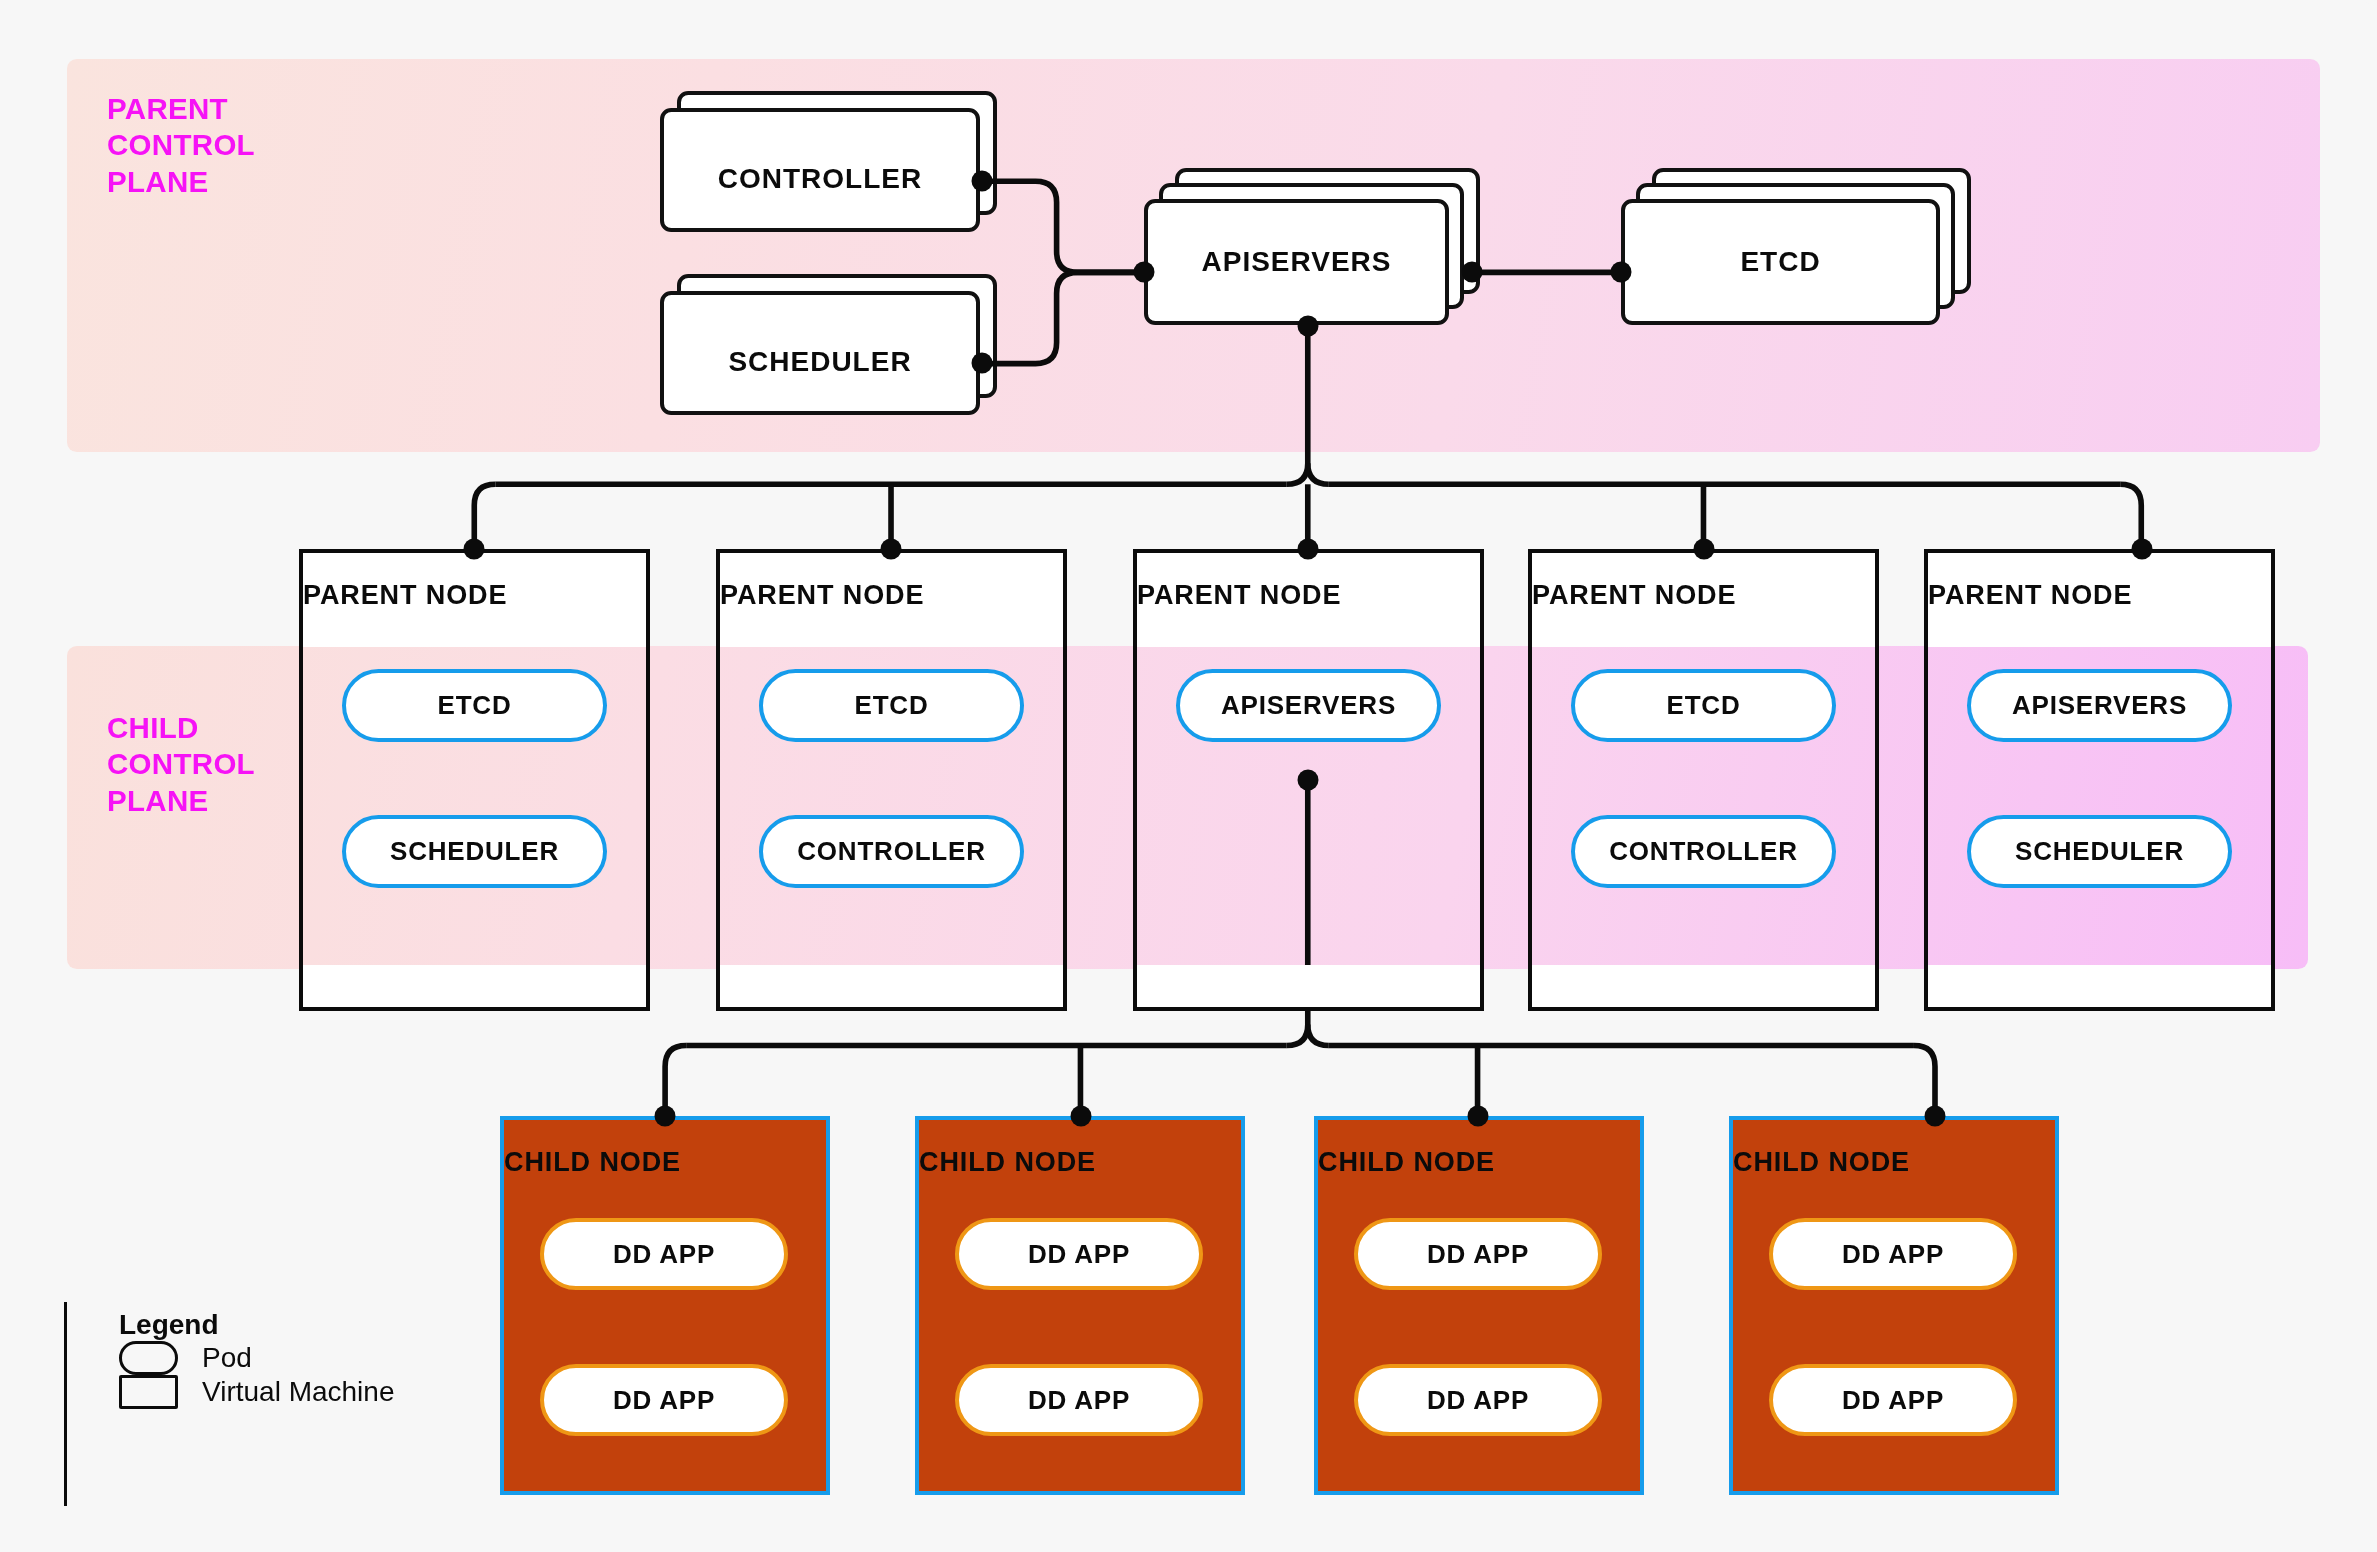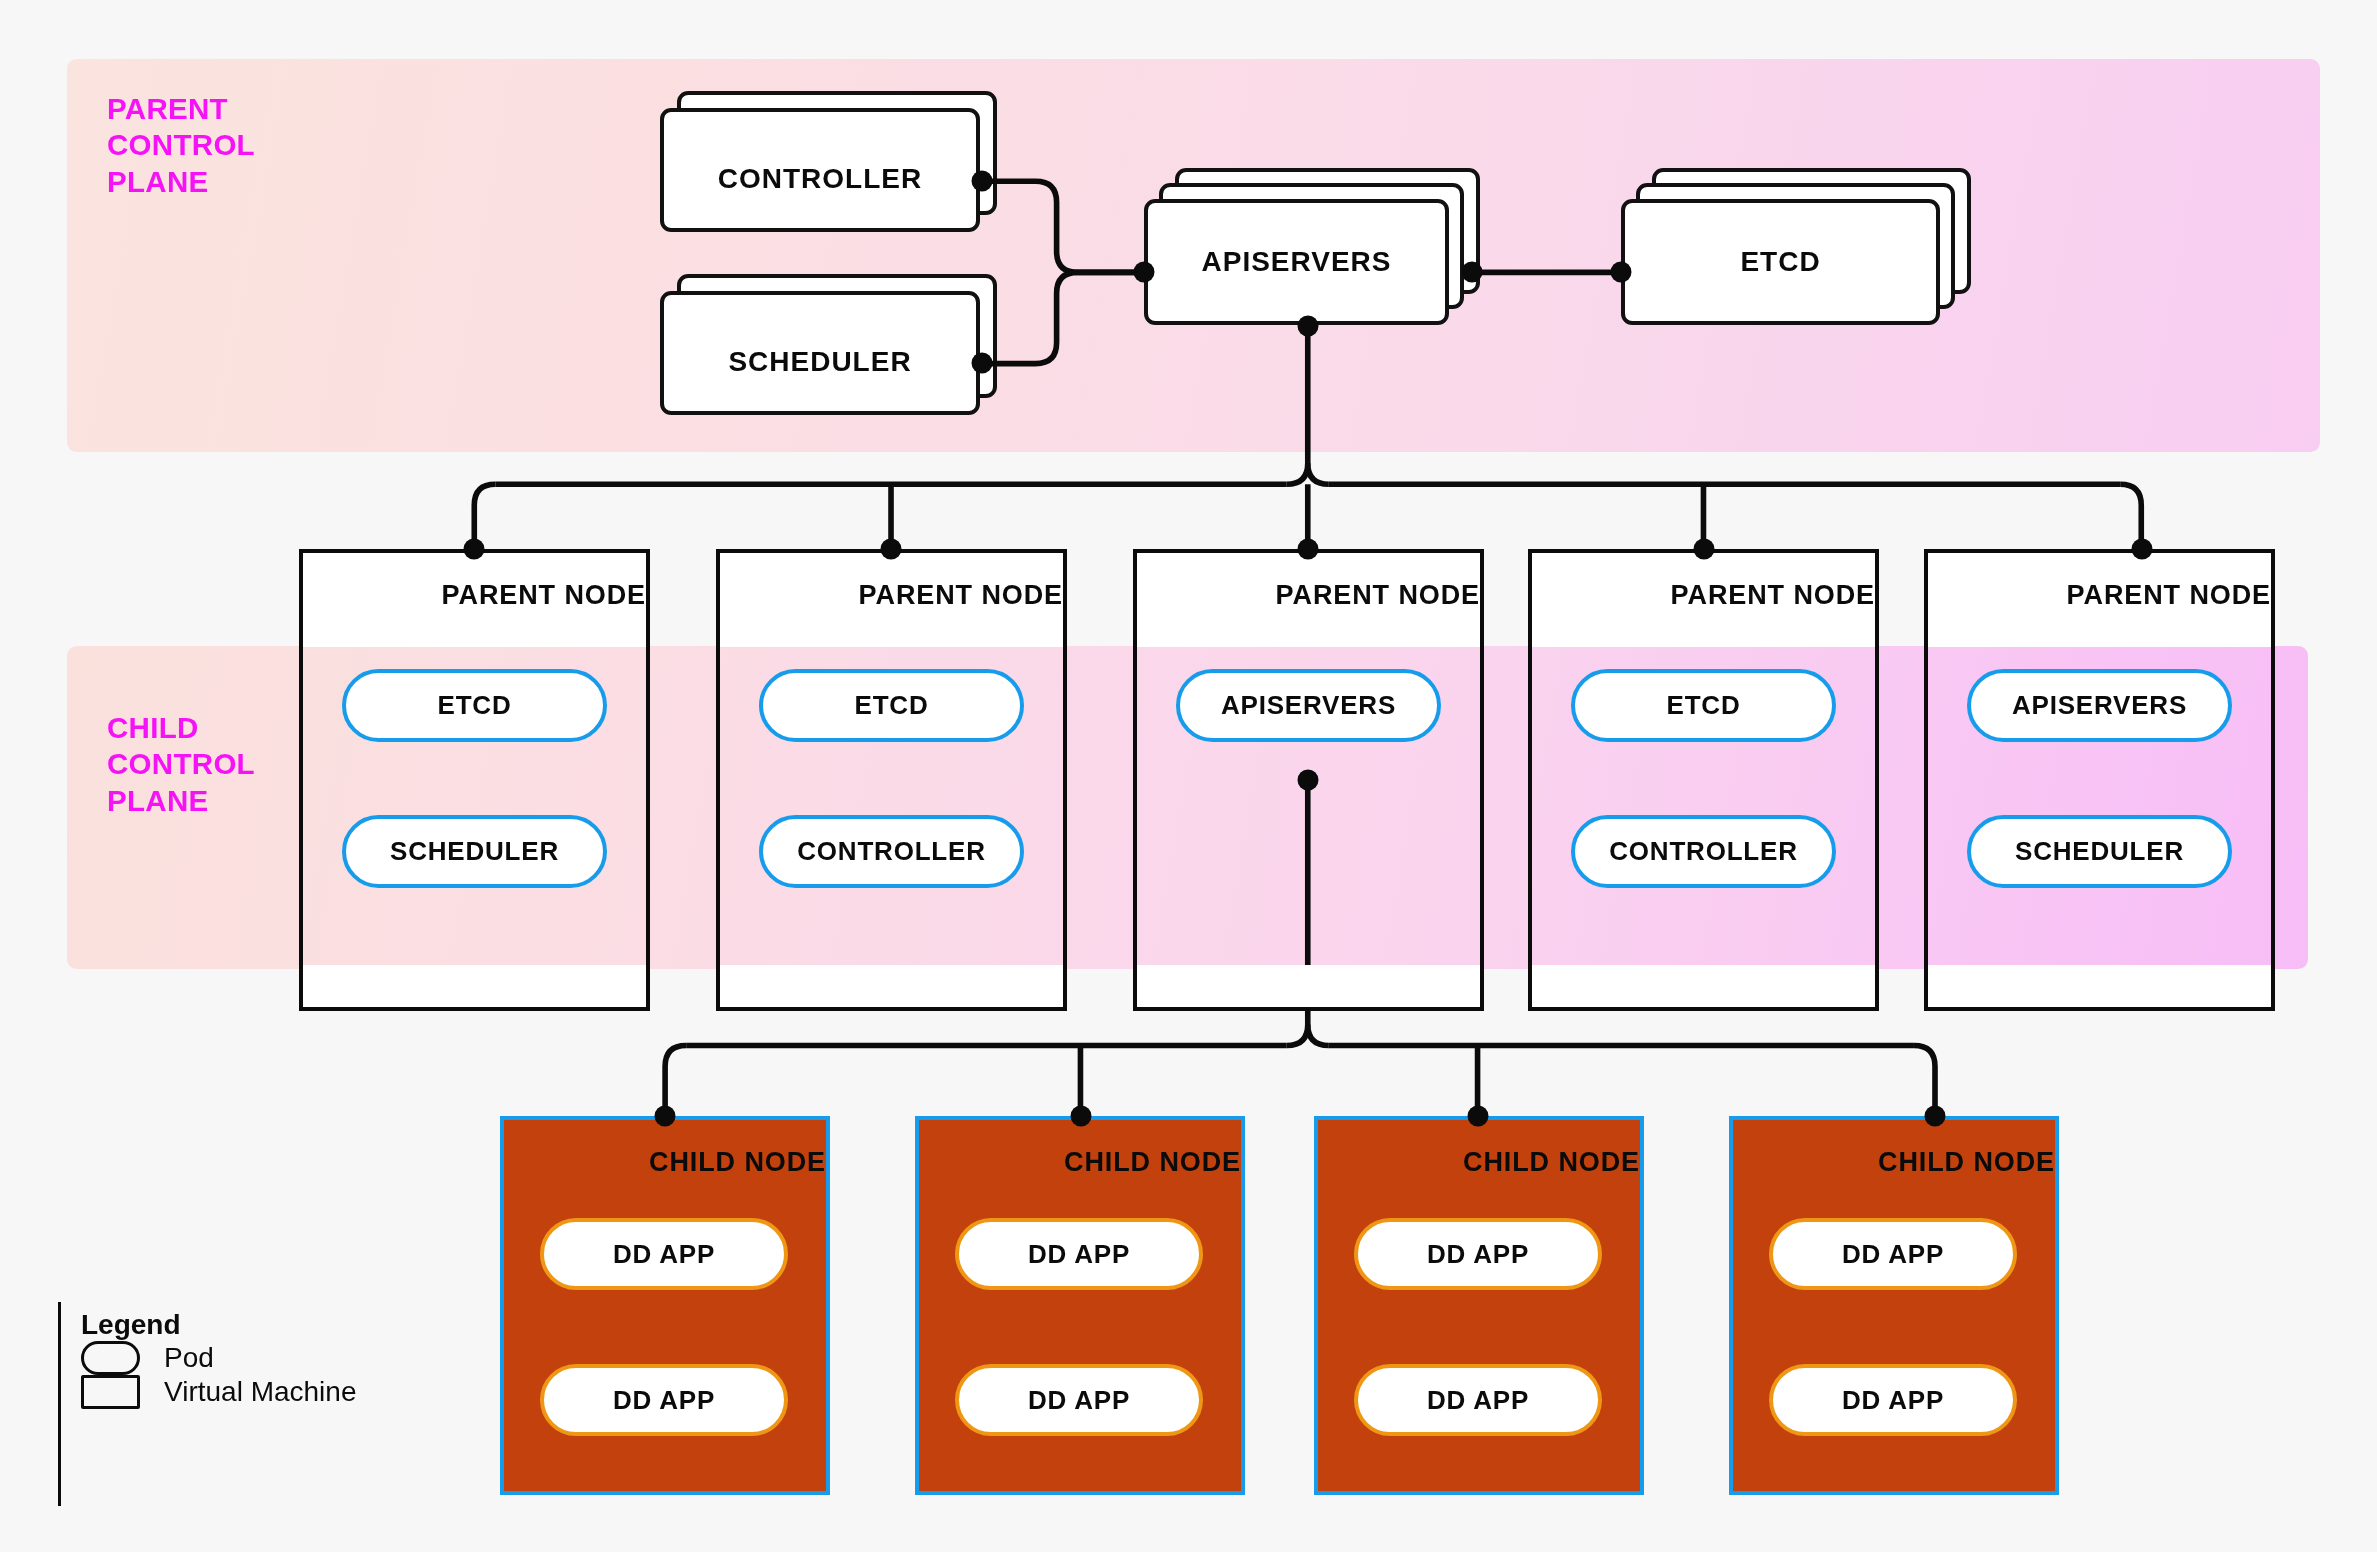--- a/index.html
+++ b/index.html
@@ -105,21 +105,21 @@
   .parent-node .node-inner-bg-bottom {
     position: absolute;
     left: 0; right: 0; bottom: 0;
     height: 42px;
     background: #ffffff;
   }
   .node-title {
     position: absolute;
     left: 0; right: 0;
     top: 27px;
-    text-align: right;
+    text-align: left;
     font-weight: 700;
     font-size: 27px;
     letter-spacing: 0.9px;
     color: #0b0b0b;
     z-index: 3;
   }
   .pod {
     position: absolute;
     background: #ffffff;
     border-radius: 701px;
@@ -141,26 +141,26 @@
     position: absolute;
     background: #c2410c;
     border: 4.2px solid #169ceb;
     box-sizing: border-box;
     z-index: 25;
   }
 
   
   #legend {
     position: absolute;
-    left: 58px;
+    left: 64px;
     top: 1302px;
     width: 393px;
     height: 204px;
     border-left: 3.5px solid #0b0b0b;
-    padding-left: 20px;
+    padding-left: 52px;
     box-sizing: border-box;
   }
   #legend-title {
     font-weight: 700;
     font-size: 28px;
     color: #0b0b0b;
     margin-top: 7px;
   }
   .legend-row {
     display: flex;

